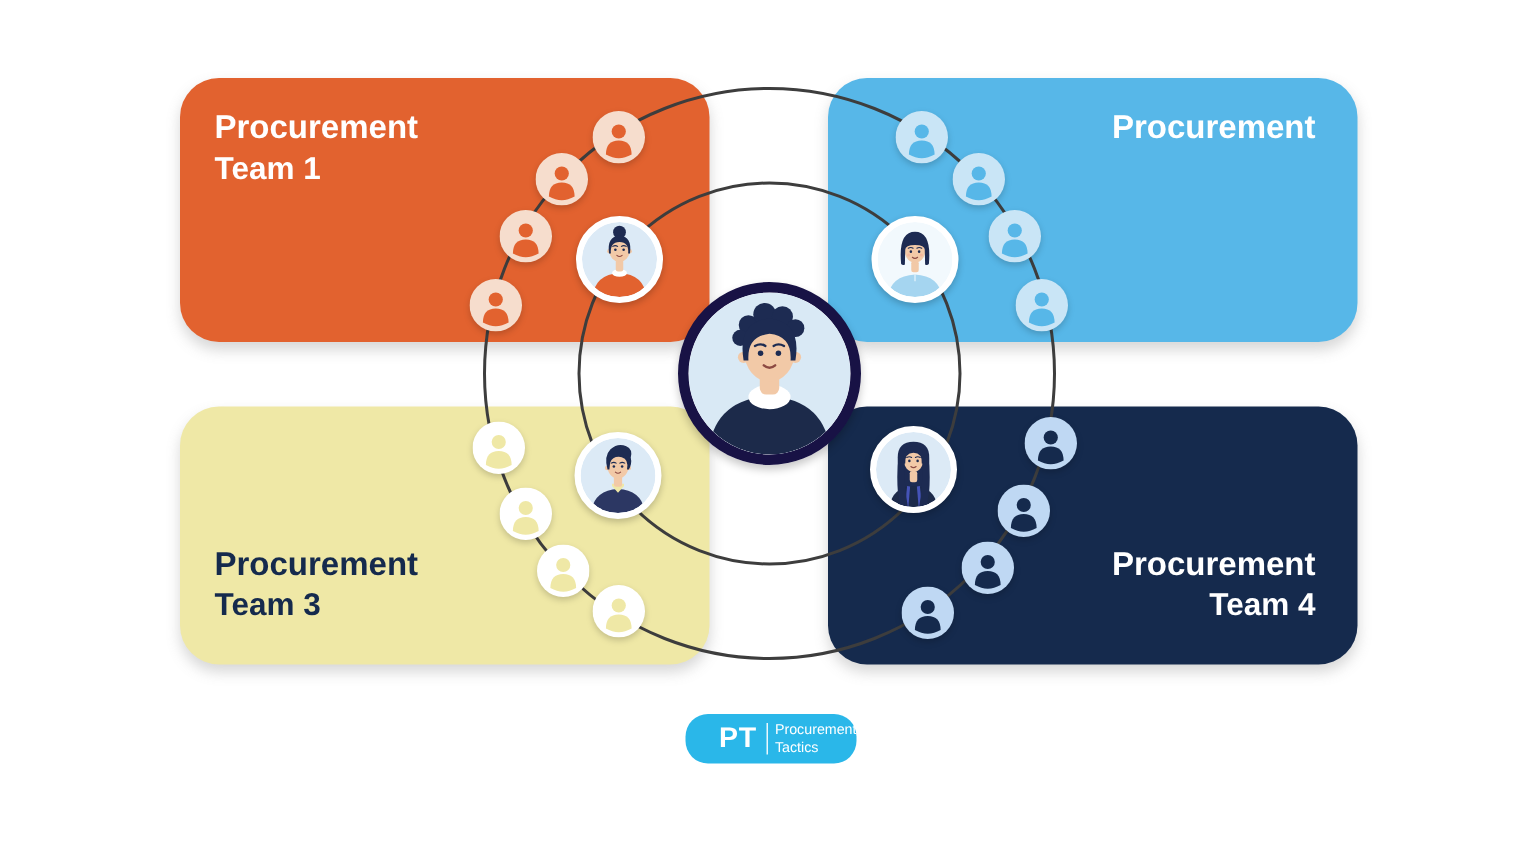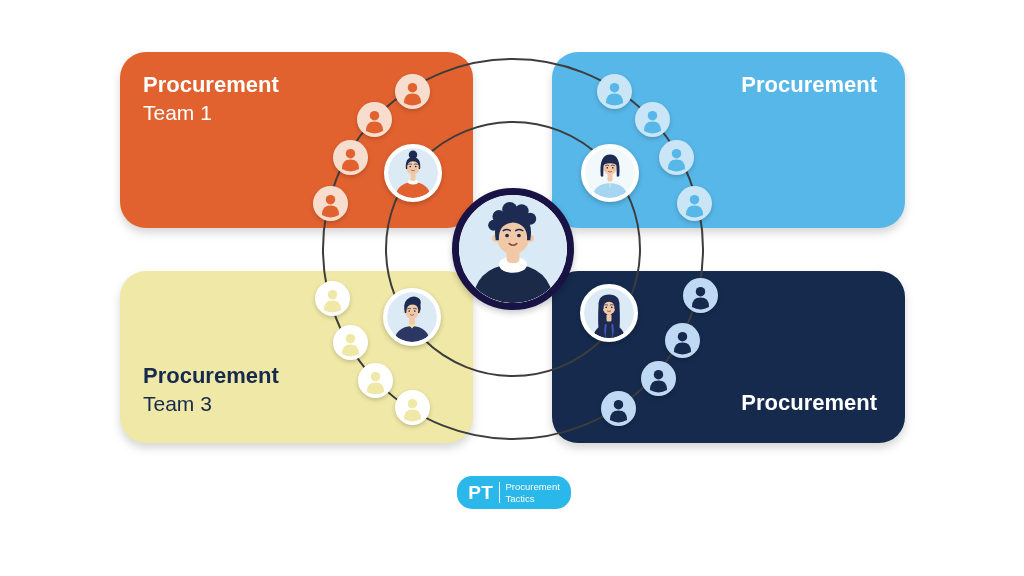--- a/index.html
+++ b/index.html
@@ -11,21 +11,21 @@
   .q1{left:120px;top:52px;width:353px;height:176px;}
   .q2{left:552px;top:52px;width:353px;height:176px;}
   .q3{left:120px;top:271px;width:353px;height:172px;}
   .q4{left:552px;top:271px;width:353px;height:172px;}
   .label{position:absolute;}
   .q1 .label{left:23px;top:21px;text-align:left;}
   .q2 .label{right:28px;top:21px;text-align:right;}
   .q3 .label{left:23px;bottom:28px;text-align:left;}
   .q4 .label{right:28px;bottom:28px;text-align:right;}
   .label-title{font-size:22px;font-weight:700;line-height:1.1;}
-  .label-sub{font-size:21px;font-weight:400;line-height:1.1;margin-top:4px;}
+  .label-sub{font-size:21px;font-weight:700;line-height:1.1;margin-top:4px;}
   .rings{position:absolute;left:0;top:0;width:1024px;height:576px;pointer-events:none;}
   .rings circle{fill:none;stroke-width:2;}
   .member-icon{position:absolute;width:35px;height:35px;filter:drop-shadow(0 2px 2px rgba(0,0,0,.18));}
   .member-icon svg{display:block;width:100%;height:100%;}
   .avatar{
     position:absolute;width:50px;height:50px;border:4px solid #ffffff;border-radius:50%;
     overflow:hidden;box-shadow:0 2px 5px rgba(0,0,0,.22);background:#fff;
   }
   .avatar svg,.center-avatar svg{display:block;width:100%;height:100%;}
   .center-avatar{
@@ -61,20 +61,21 @@
   <div class="quadrant q3" style="background-color: rgb(239, 232, 166);">
     <div class="label" style="color: rgb(21, 42, 77);">
       <div class="label-title">Procurement</div>
       <div class="label-sub">Team 3</div>
     </div>
   </div>
 
   <div class="quadrant q4" style="background-color: rgb(21, 42, 77);">
     <div class="label" style="color: rgb(255, 255, 255);">
       <div class="label-title">Procurement</div>
+      <div class="label-sub">Team 4</div>
     </div>
   </div>
 
   <svg class="rings" viewBox="0 0 1024 576">
     <circle cx="513" cy="249" r="127" stroke="#3D3D3D"></circle>
     <circle cx="513" cy="249" r="190" stroke="#3D3D3D"></circle>
   </svg>
 
   <div id="icons-layer">
       <div class="member-icon" style="left: 394.5px; top: 73.5px;">
@@ -314,21 +315,21 @@
           <path d="M34 42 Q30 18 50 16 Q70 18 66 42 L63 42 Q64 27 50 25.5 Q36 27 37 42 Z" fill="#1D2B52"></path>
           <circle cx="44.5" cy="37.5" r="1.7" fill="#1D2B52"></circle>
           <circle cx="55.5" cy="37.5" r="1.7" fill="#1D2B52"></circle>
           <path d="M41 33 Q44.5 31 47.5 33" stroke="#1D2B52" stroke-width="1.4" fill="none" stroke-linecap="round"></path>
           <path d="M52.5 33 Q55.5 31 59 33" stroke="#1D2B52" stroke-width="1.4" fill="none" stroke-linecap="round"></path>
           <path d="M46.5 45 Q50 48 53.5 45" stroke="#8C4A43" stroke-width="1.5" fill="none" stroke-linecap="round"></path>
         </g>
       </svg>
     </div>
 
-  <div class="logo" style="background-color: rgb(42, 183, 233);">
+  <div class="logo" style="background-color: rgb(42, 183, 233); justify-content: flex-end;">
     <span class="logo-pt">PT</span>
     <span class="logo-divider"></span>
     <span class="logo-name">
       <span>Procurement</span>
       <span>Tactics</span>
     </span>
   </div>
 
 </div>
 

